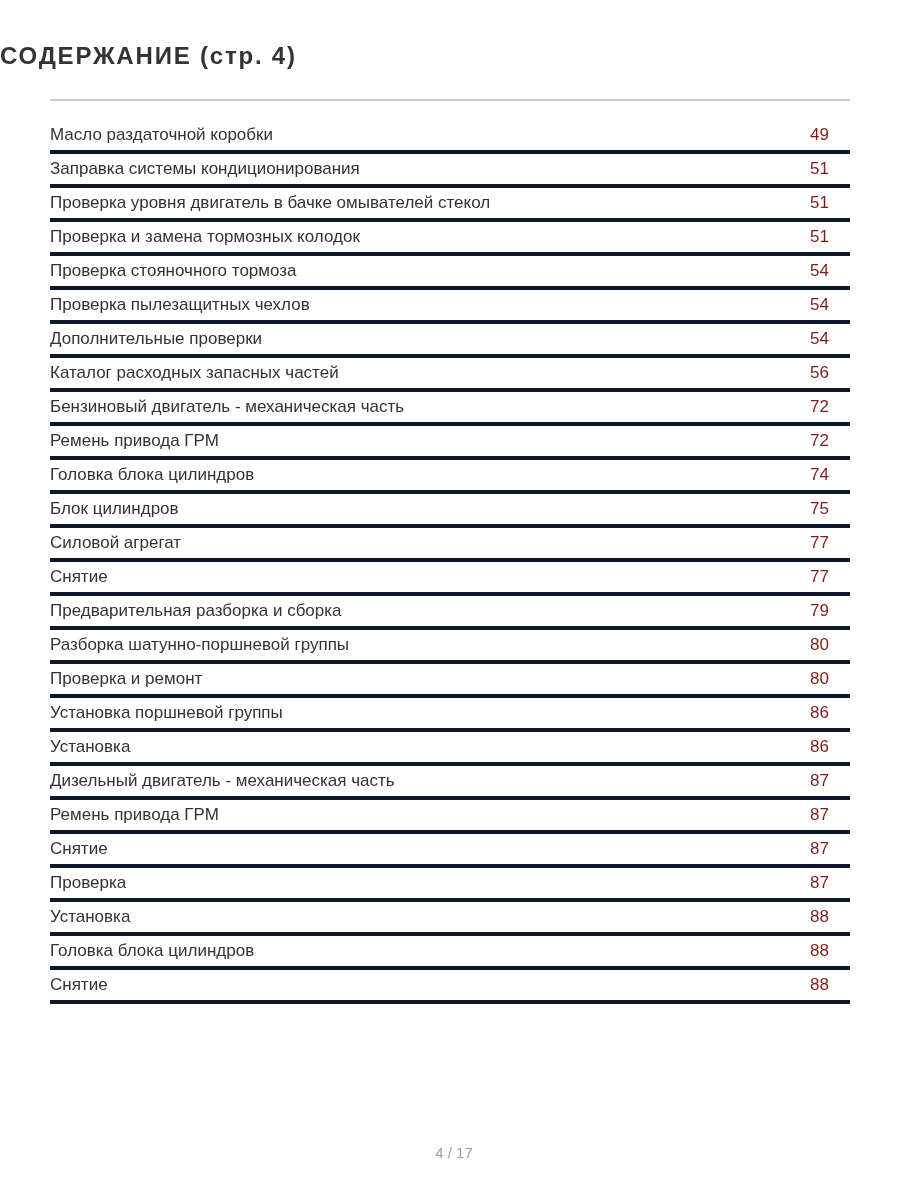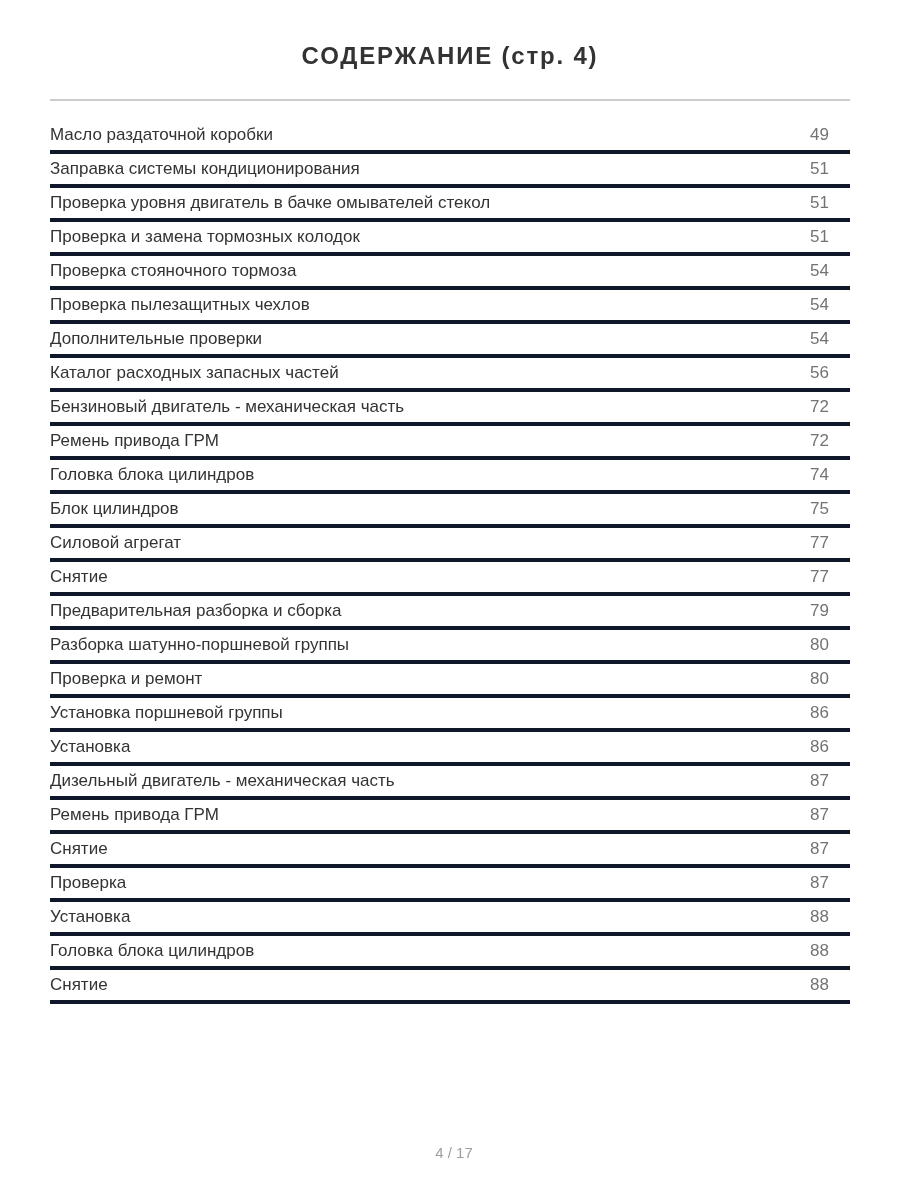--- a/index.html
+++ b/index.html
@@ -10,21 +10,21 @@
   }
   .page {
     position: relative;
     width: 900px;
     height: 1200px;
     background: #ffffff;
     overflow: hidden;
   }
   .doc-title {
     padding-top: 42px;
-    text-align: center;
+    text-align: left;
     font-size: 24px;
     font-weight: bold;
     letter-spacing: 1.8px;
     color: #333333;
     line-height: 27px;
   }
   .title-divider {
     height: 2px;
     background: #cccccc;
     margin: 30px 50px 0 50px;
@@ -40,21 +40,21 @@
     border-bottom: 4px solid #0f172a;
     cursor: pointer;
   }
   .toc-label {
     font-size: 17px;
     color: #333333;
     white-space: nowrap;
   }
   .toc-page {
     font-size: 17px;
-    color: #737373;
+    color: #7f1d1d;
     padding-right: 21px;
     white-space: nowrap;
   }
   .footer {
     position: absolute;
     left: 0;
     right: 0;
     bottom: 39px;
     text-align: center;
     font-size: 15px;

